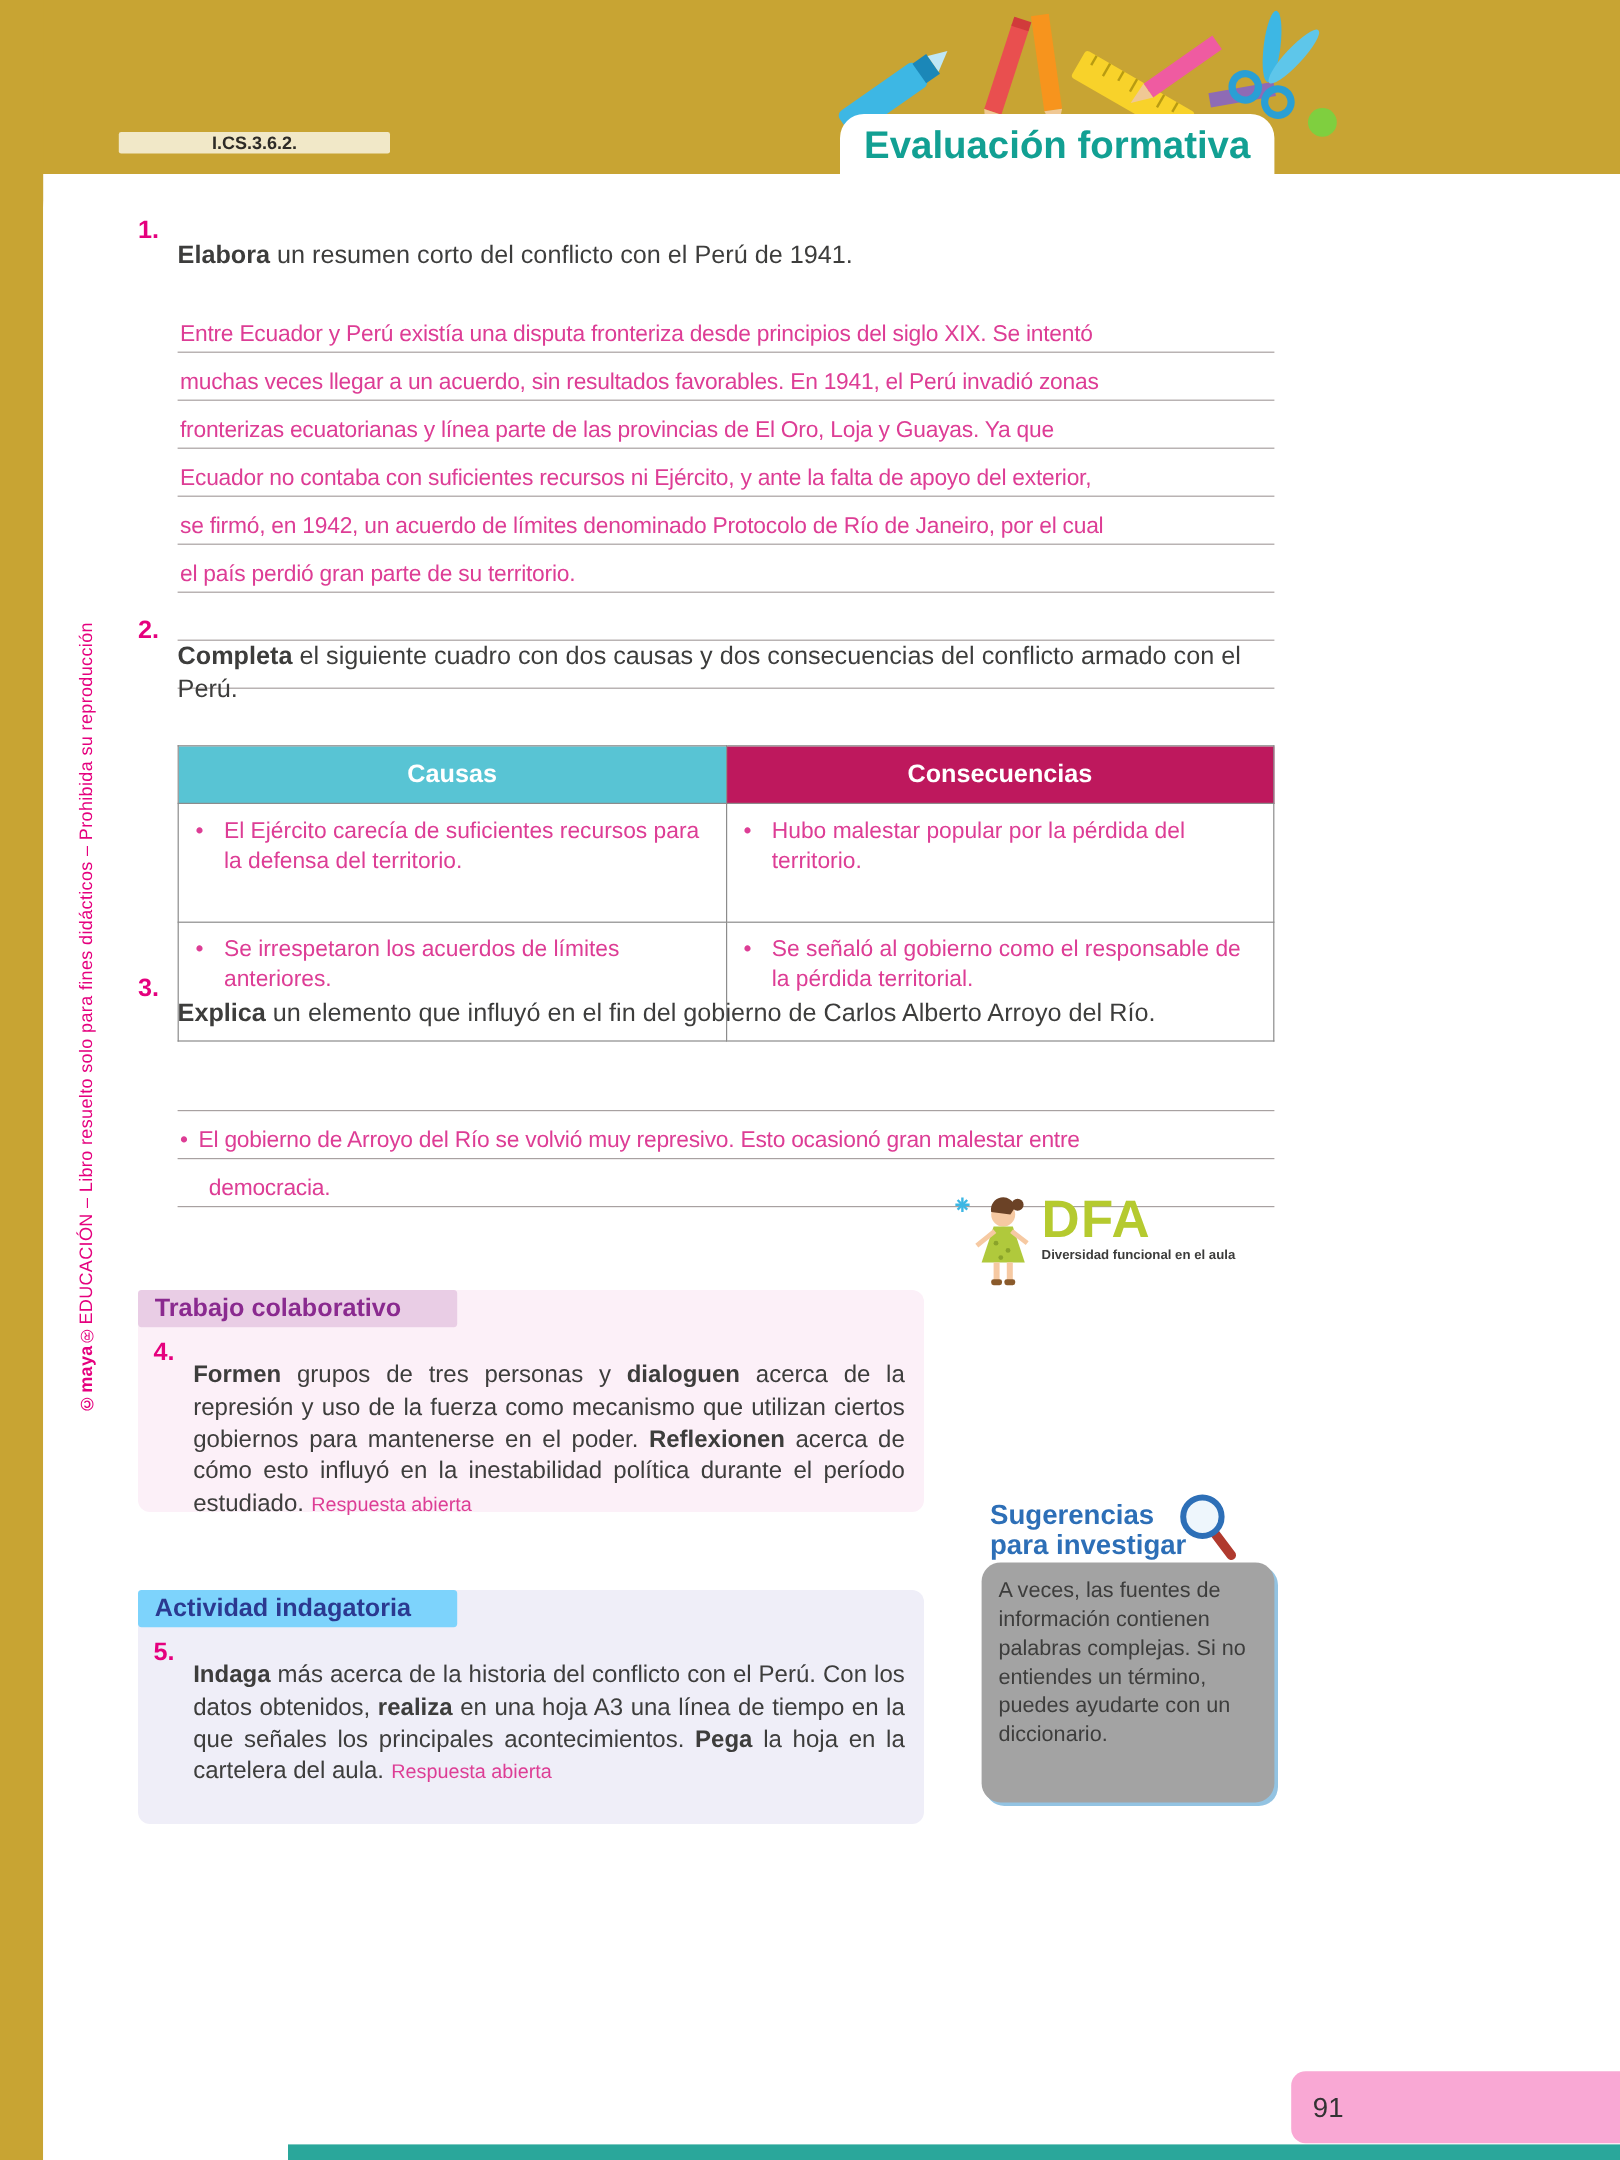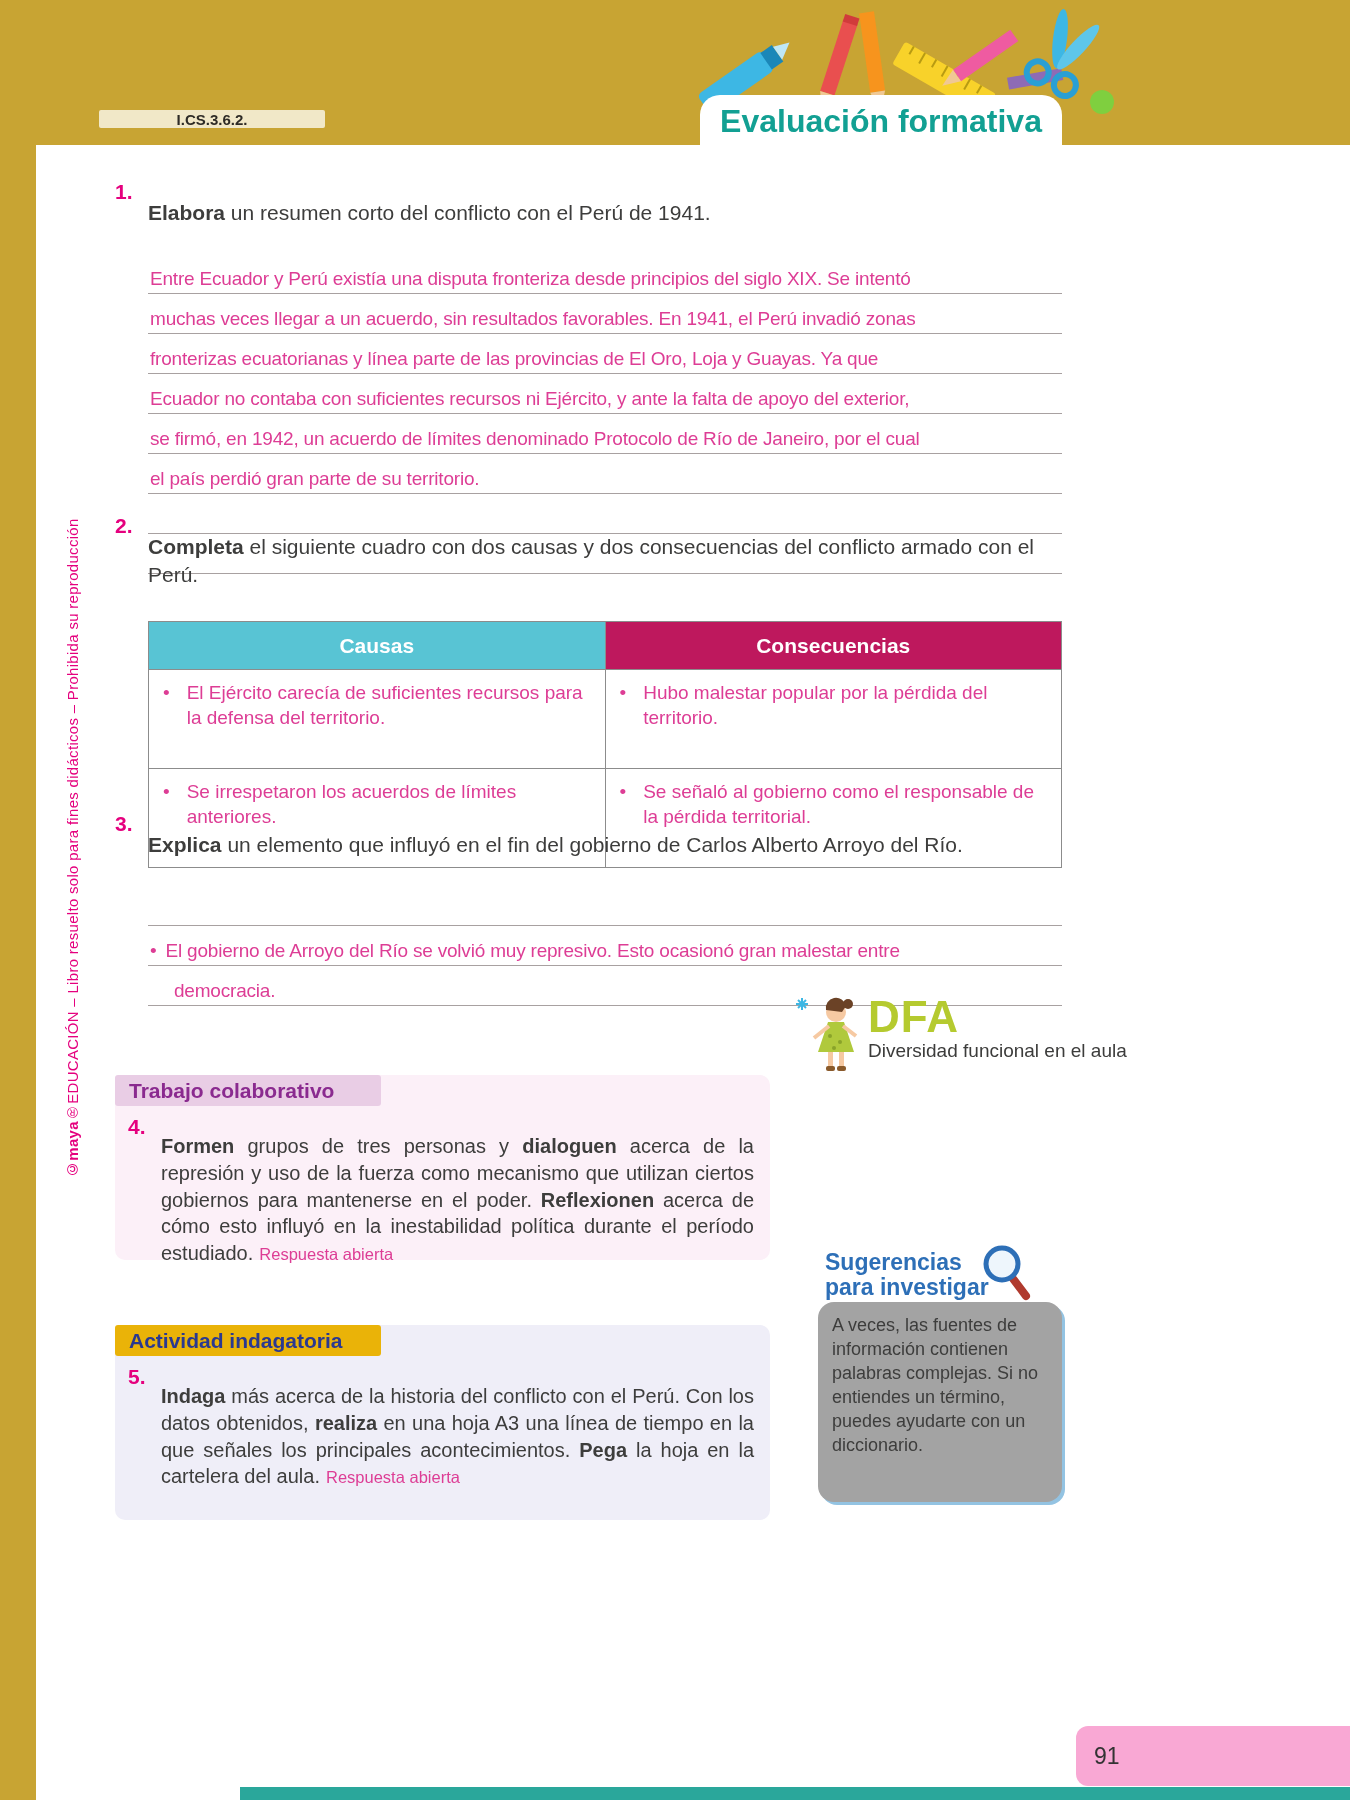--- a/index.html
+++ b/index.html
@@ -50,41 +50,41 @@
   .th-causas { background:#58c4d4; }
   .th-consec { background:#be185d; }
   .qtable td { height:76px; border:1px solid #8c8c8c; vertical-align:top; padding:11px 14px;
                font-size:19px; color:#dd3d95; }
   .cell { display:flex; gap:8px; line-height:1.3; }
 
   
   .dfa { position:absolute; left:796px; top:996px; width:270px; display:flex; z-index:3; }
   .dfa-girl { flex:0 0 72px; }
   .dfa-acronym { font-size:44px; font-weight:bold; color:#b5ca2f; line-height:.95; letter-spacing:1px; }
-  .dfa-subtitle { font-size:19px; font-weight:normal; color:#3c3c3b; white-space:nowrap; margin-top:2px; }
+  .dfa-subtitle { font-size:11px; font-weight:bold; color:#3c3c3b; white-space:nowrap; margin-top:2px; }
 
   .note-green { position:absolute; left:818px; top:1078px; width:244px; min-height:172px;
                 background:linear-gradient(180deg,#e6ec9b,#d3dc6e); border-radius:16px;
                 padding:12px 14px; font-size:18px; line-height:1.33; z-index:3;
                 box-shadow:3px 3px 0 #bcc653; box-sizing:border-box; }
   .sug-title { position:absolute; left:825px; top:1250px; z-index:3; color:#2d6fb7;
                font-weight:bold; font-size:23px; line-height:1.07; }
   .magnifier { position:absolute; left:978px; top:1242px; z-index:4; }
   .note-blue { position:absolute; left:818px; top:1302px; width:244px; min-height:200px;
                background:#a3a3a3; border-radius:16px; padding:12px 14px; font-size:18px;
                line-height:1.33; z-index:3; box-shadow:3px 3px 0 #93c3e2; box-sizing:border-box; }
 
   
   .box { position:absolute; left:115px; width:655px; border-radius:10px; z-index:3; box-sizing:border-box; }
   #collab  { top:1075px; height:185px; background:#fcf0f8; }
   #inquiry { top:1325px; height:195px; background:#efeef8; }
   .box-header { position:absolute; left:0; top:0; width:266px; height:31px; display:flex; align-items:center;
                 padding-left:14px; font-size:21px; font-weight:bold; box-sizing:border-box; border-radius:3px; }
   #collab .box-header  { background:#e9cde5; color:#8a2a8f; }
-  #inquiry .box-header { background:#eab308; color:#2b3990; }
+  #inquiry .box-header { background:#7dd3fc; color:#2b3990; }
   .box-item { display:flex; padding:38px 16px 8px 13px; }
   .item-num { flex:0 0 33px; color:#e5007e; font-weight:bold; font-size:21px; line-height:1.34; }
   .item-text { font-size:20px; line-height:1.34; text-align:justify; }
   .open-answer { color:#dd3d95; font-size:16.5px; white-space:nowrap; margin-left:6px; }
 
   
   .pagenum-box { position:absolute; left:1076px; top:1726px; width:274px; height:60px; background:#f9a8d4;
                  border-radius:12px 0 0 12px; z-index:3; display:flex; align-items:center;
                  padding-left:18px; box-sizing:border-box; }
   .pagenum { font-size:23px; color:#333; }

